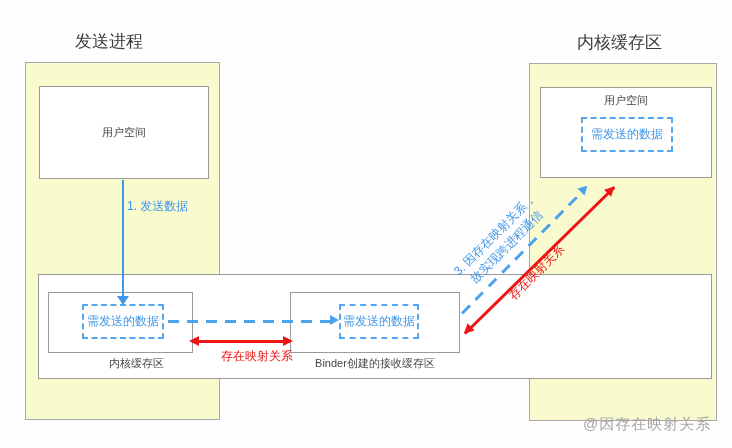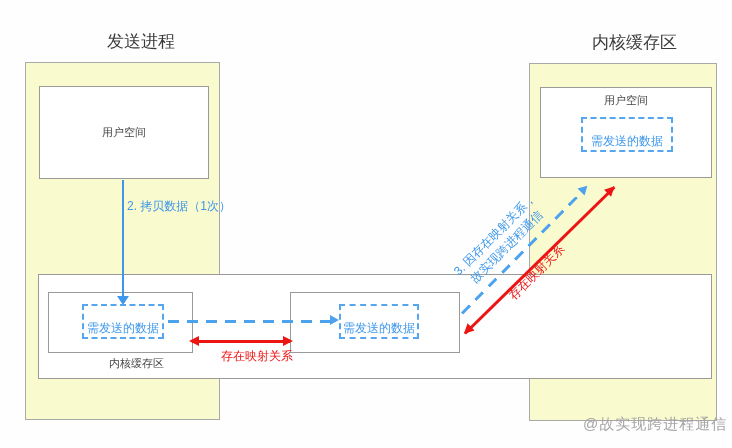--- a/index.html
+++ b/index.html
@@ -1,23 +1,23 @@
 <!DOCTYPE html>
 <html><head>
 <meta charset="utf-8">
 <style>
   html,body{margin:0;padding:0;background:#fff;}
   #page{position:relative;width:732px;height:448px;background:#fefefe;overflow:hidden;
         font-family:"Liberation Sans","DejaVu Sans",sans-serif;}
   .abs{position:absolute;}
   .panel{background:#fafacf;border:1px solid #a9a9a9;box-sizing:border-box;}
   .whitebox{background:#ffffff;border:1px solid #9a9a9a;box-sizing:border-box;}
-  .title{font-size:17px;color:#3a3a3a;text-align:right;white-space:nowrap;}
+  .title{font-size:17px;color:#3a3a3a;text-align:left;white-space:nowrap;}
   .boxlabel{font-size:11px;color:#454545;text-align:center;white-space:nowrap;}
-  .dashedbox{border:2px dashed #55a6ee;box-sizing:border-box;display:flex;align-items:flex-end;justify-content:center;}
+  .dashedbox{border:2px dashed #55a6ee;box-sizing:border-box;display:flex;align-items:center;justify-content:center;}
   .bluetext{color:#3e97ea;font-size:12px;white-space:nowrap;}
   .redtext{color:#ed1414;font-size:12px;white-space:nowrap;}
   .bluesolid{background:#3e97ea;}
   .redsolid{background:#ed1414;}
   .bluedash{background:repeating-linear-gradient(90deg,#4da2ee 0 11px,transparent 11px 19px);}
   .tri{width:0;height:0;position:absolute;}
   .kernelbox{background:#ffffff;border:1px solid #999999;box-sizing:border-box;}
   .rot{transform-origin:left center;}
   .watermark{font-size:15px;color:#a5a5a5;white-space:nowrap;letter-spacing:1px;}
   .steps{line-height:18px;}
@@ -52,26 +52,27 @@
       <span class="bluetext">需发送的数据</span>
     </div>
   </div>
   <div class="abs boxlabel" style="left:64px;top:356px;width:145px;">内核缓存区</div>
 
   <div class="abs whitebox" style="left:290px;top:292px;width:170px;height:61px;">
     <div class="dashedbox" style="position:absolute;left:48px;top:11px;width:80px;height:35px;">
       <span class="bluetext">需发送的数据</span>
     </div>
   </div>
+  <div class="abs boxlabel" style="left:250px;top:356px;width:250px;">Binder创建的接收缓存区</div>
 
   <div class="abs bluesolid" style="left:122px;top:180px;width:2px;height:117px;"></div>
   <div class="tri" style="left:117px;top:296px;border-left:6px solid transparent;border-right:6px solid transparent;border-top:9px solid #3e97ea;"></div>
 
   <div class="abs bluetext steps" style="left:127px;top:197px;">
-    <div>2. 拷贝数据（1次）</div>
+    <div>1. 发送数据</div>
   </div>
 
   <div class="abs bluedash" style="left:168px;top:320px;width:162px;height:3px;"></div>
   <div class="tri" style="left:330px;top:315px;border-top:5px solid transparent;border-bottom:5px solid transparent;border-left:9px solid #4da2ee;"></div>
 
   <div class="abs redsolid" style="left:192px;top:340px;width:98px;height:3px;"></div>
   <div class="tri" style="left:189px;top:336px;border-top:5px solid transparent;border-bottom:5px solid transparent;border-right:10px solid #ed1414;"></div>
   <div class="tri" style="left:283px;top:336px;border-top:5px solid transparent;border-bottom:5px solid transparent;border-left:10px solid #ed1414;"></div>
   <div class="abs redtext" style="left:221px;top:348px;">存在映射关系</div>
 
@@ -84,15 +85,15 @@
     <div class="tri" style="right:-1px;top:-4px;border-top:5px solid transparent;border-bottom:5px solid transparent;border-left:10px solid #ed1414;"></div>
   </div>
 
   <div class="abs bluetext diagtext" style="left:421px;top:224px;width:160px;transform:rotate(-45deg);">
     <div>3. 因存在映射关系，</div>
     <div>故实现跨进程通信</div>
   </div>
 
   <div class="abs redtext diagtext" style="left:487px;top:264px;width:100px;transform:rotate(-45deg);">存在映射关系</div>
 
-  <div class="abs watermark" style="left:583px;top:415px;">@故实现跨进程通信</div>
+  <div class="abs watermark" style="left:583px;top:415px;">@因存在映射关系</div>
 
 </div>
 
 </body></html>

